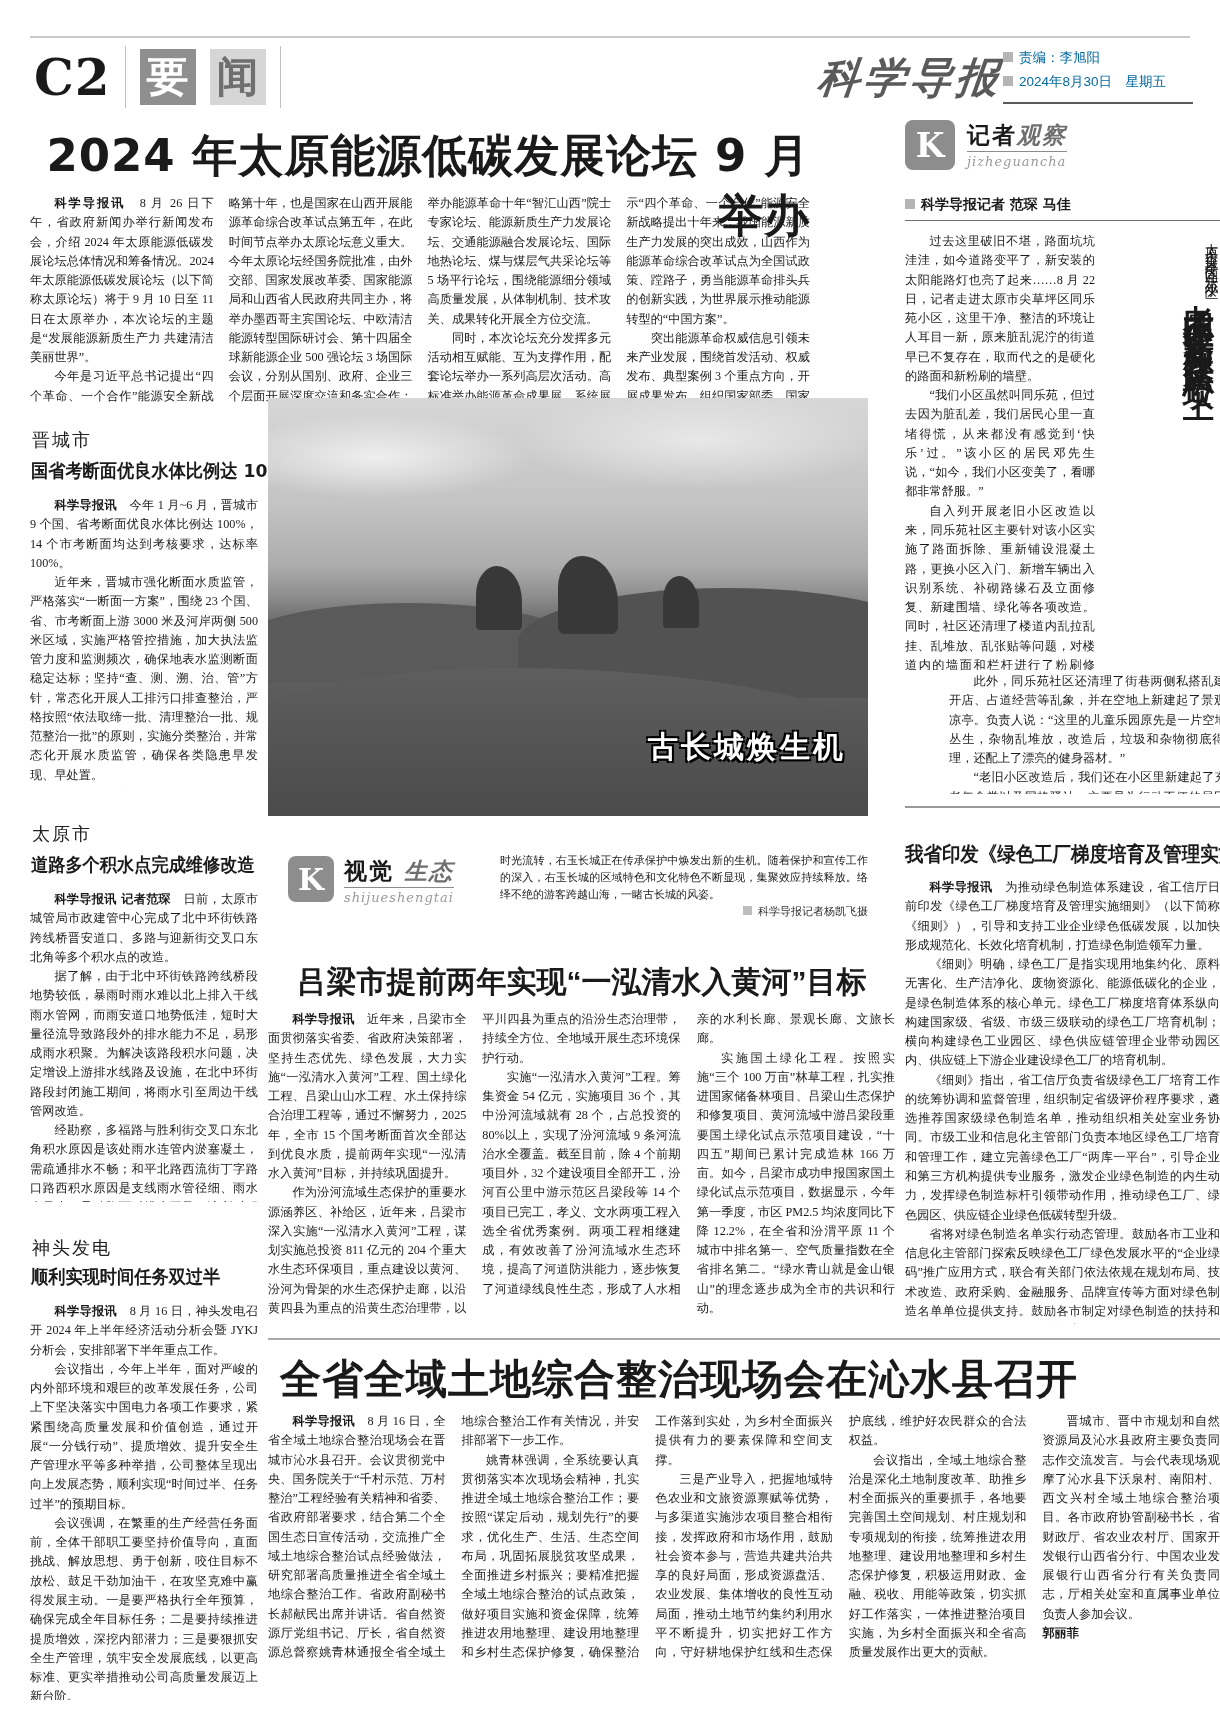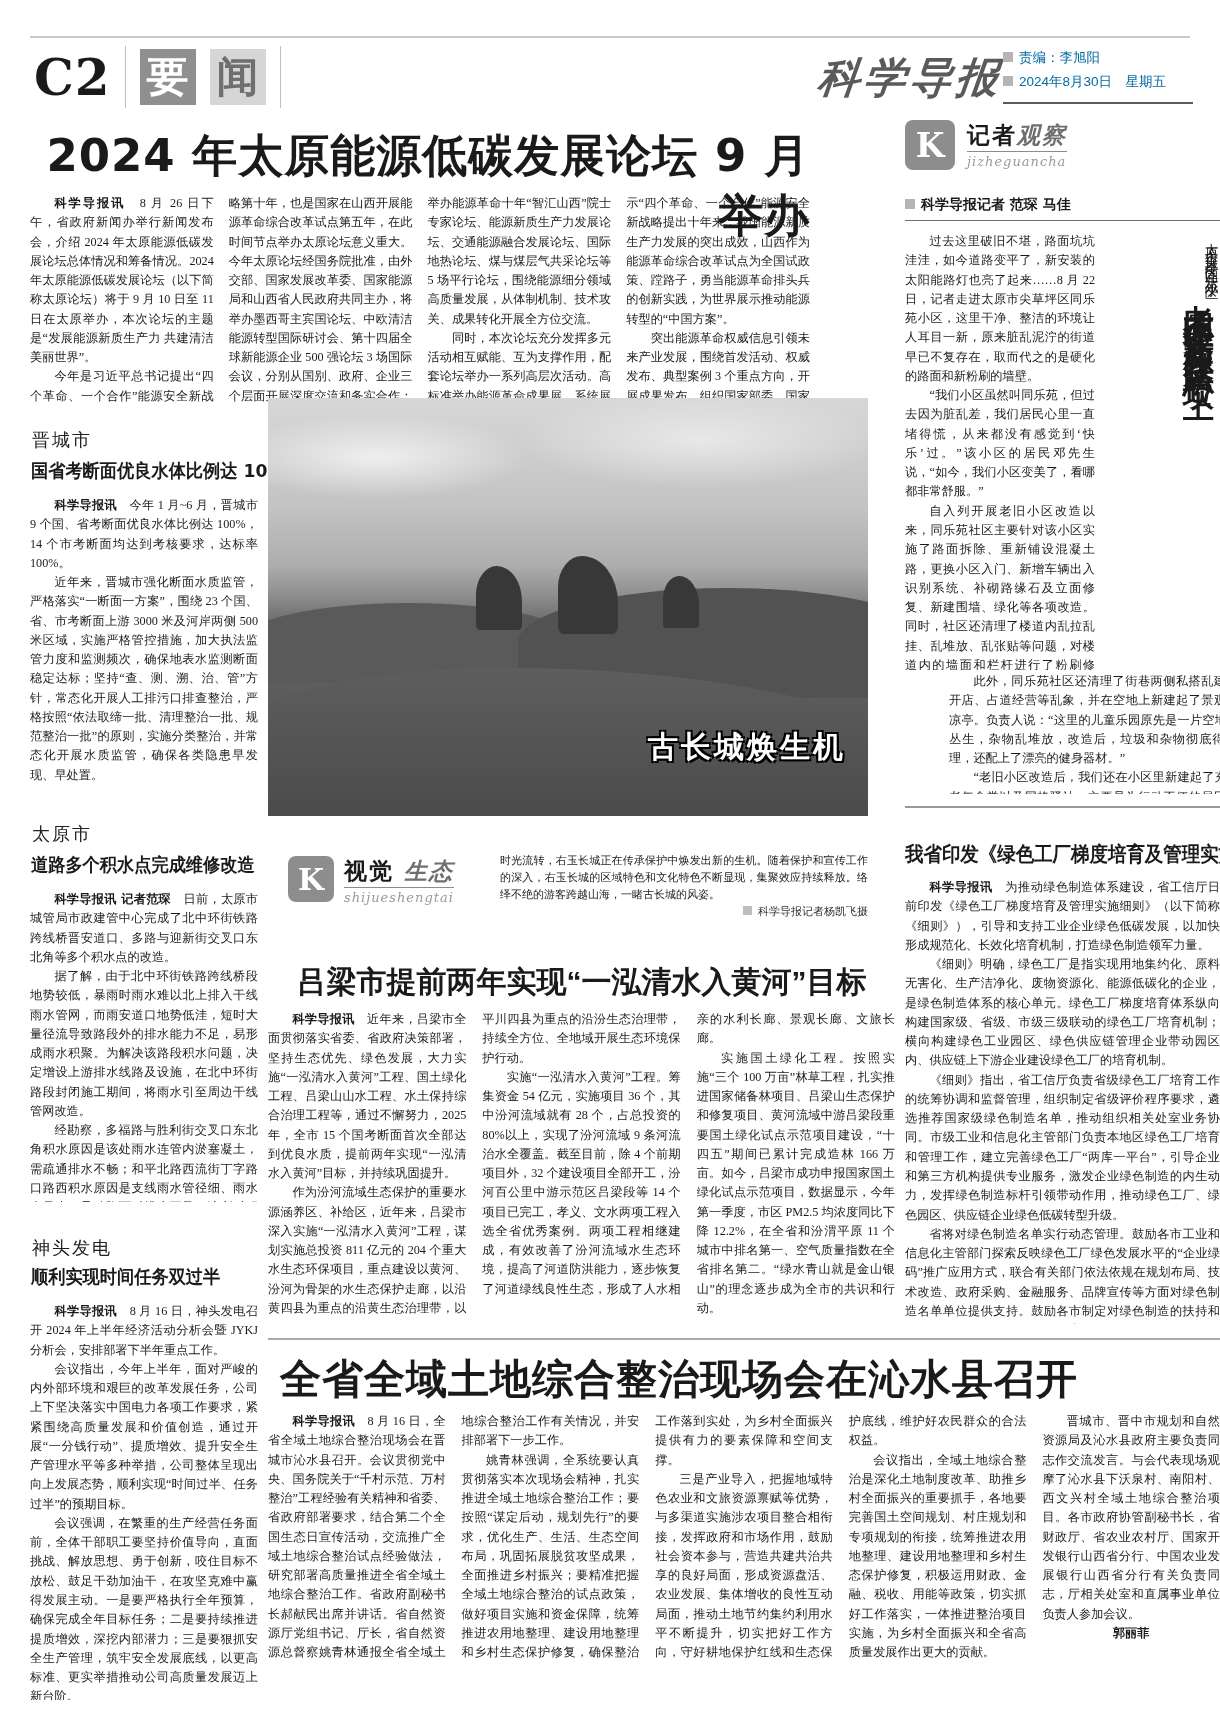--- a/index.html
+++ b/index.html
@@ -25,21 +25,21 @@
   .h-bottom{font-size:41px;font-weight:900;font-family:"DejaVu Sans",sans-serif;letter-spacing:1px;white-space:nowrap;}
   .kicker{font-size:18px;color:#222;letter-spacing:2px;}
   .h-small{font-size:18.5px;font-weight:900;font-family:"DejaVu Sans",sans-serif;white-space:nowrap;
            transform:scaleX(.93);transform-origin:left;}
   .h-green{font-size:20.5px;font-weight:900;font-family:"DejaVu Sans",sans-serif;white-space:nowrap;
            transform:scaleX(.90);transform-origin:left;}
   
   .bodytxt{font-size:12.2px;line-height:1.58;text-align:justify;overflow:hidden;}
   .bodytxt p{margin:0;text-indent:2em;}
   .bodytxt b{font-family:"DejaVu Sans",sans-serif;font-weight:bold;}
-  .author{display:block;text-align:center;font-weight:bold;font-family:"DejaVu Sans",sans-serif;text-indent:0;}
+  .author{display:block;text-align:left;font-weight:bold;font-family:"DejaVu Sans",sans-serif;text-indent:0;}
   .cols4{column-count:4;column-gap:15px;}
   .cols3{column-count:3;column-gap:16px;}
   .cols5{column-count:5;column-gap:16px;}
   
   .kbox{background:#8d8d8d;color:#fff;border-radius:8px;display:flex;align-items:center;justify-content:center;
         font-family:"DejaVu Serif",serif;font-weight:bold;}
   .brandrow{display:flex;align-items:flex-start;}
   .brandname{font-size:23px;font-weight:bold;font-family:"DejaVu Sans",sans-serif;letter-spacing:2px;}
   .brandname .script{font-family:"DejaVu Serif",serif;font-style:italic;color:#6f6f6f;font-weight:bold;}
   .pinyin{font-size:13px;font-style:italic;color:#9a9a9a;font-family:"DejaVu Serif",serif;

